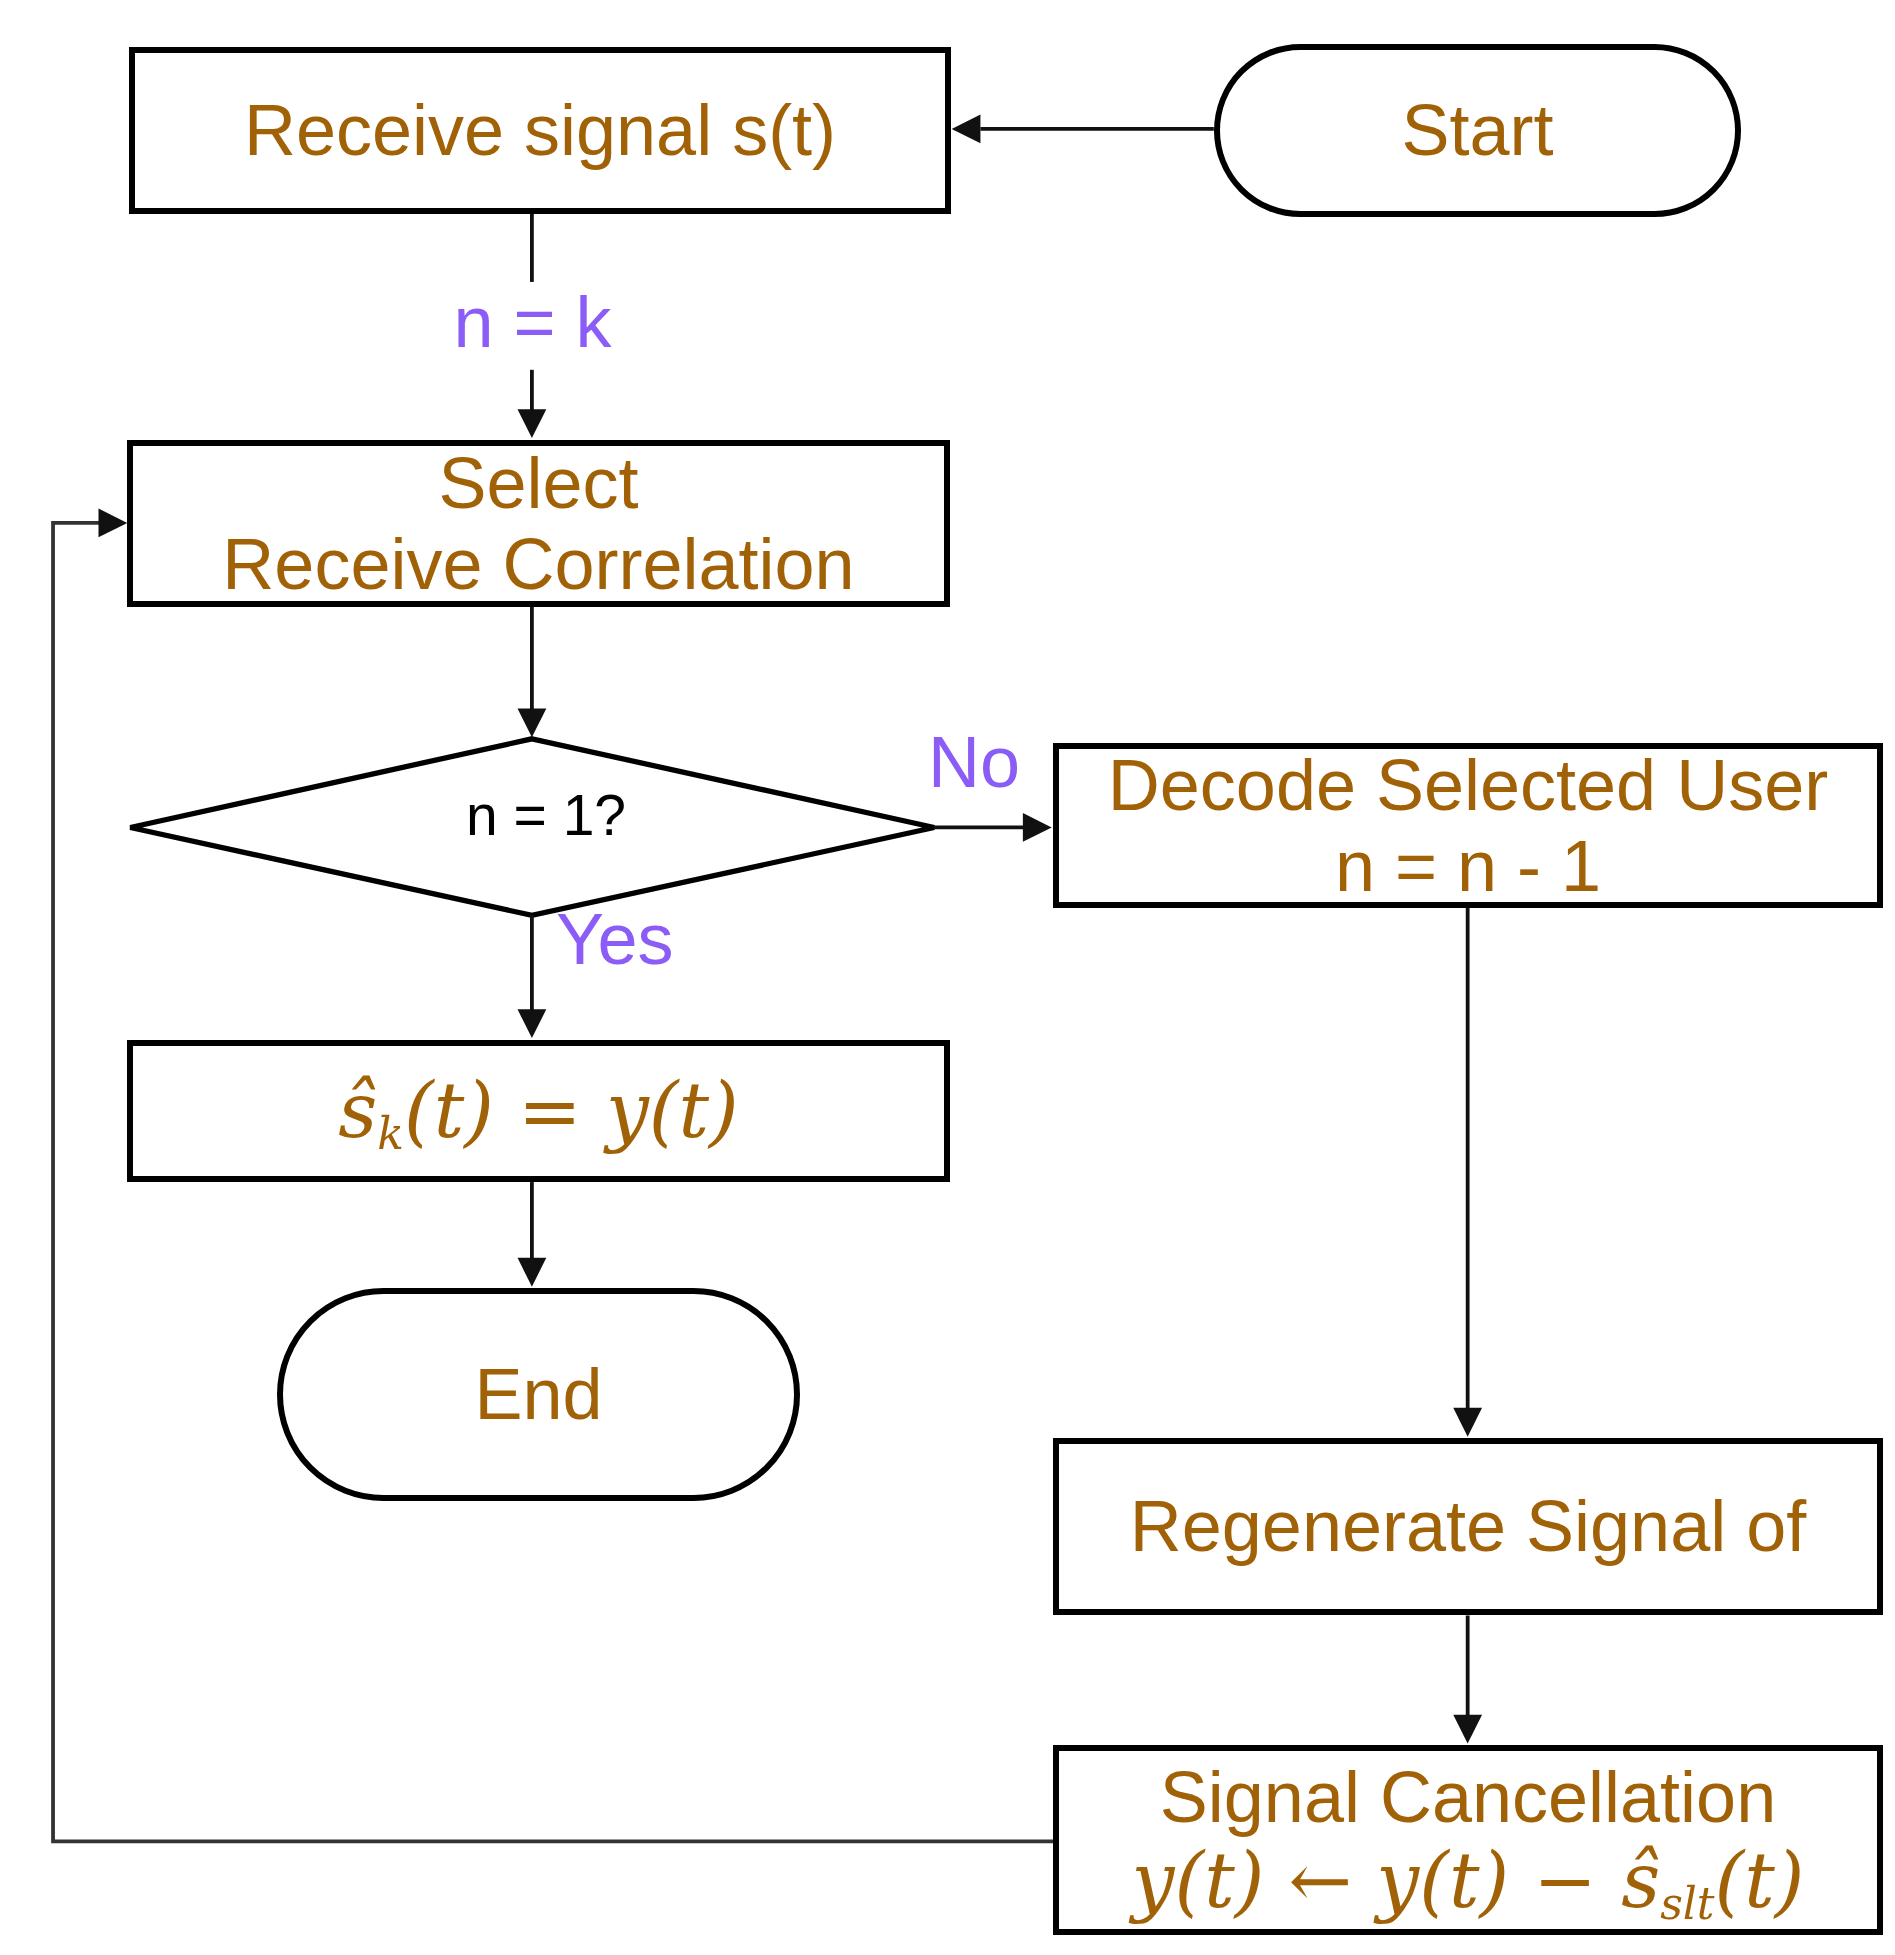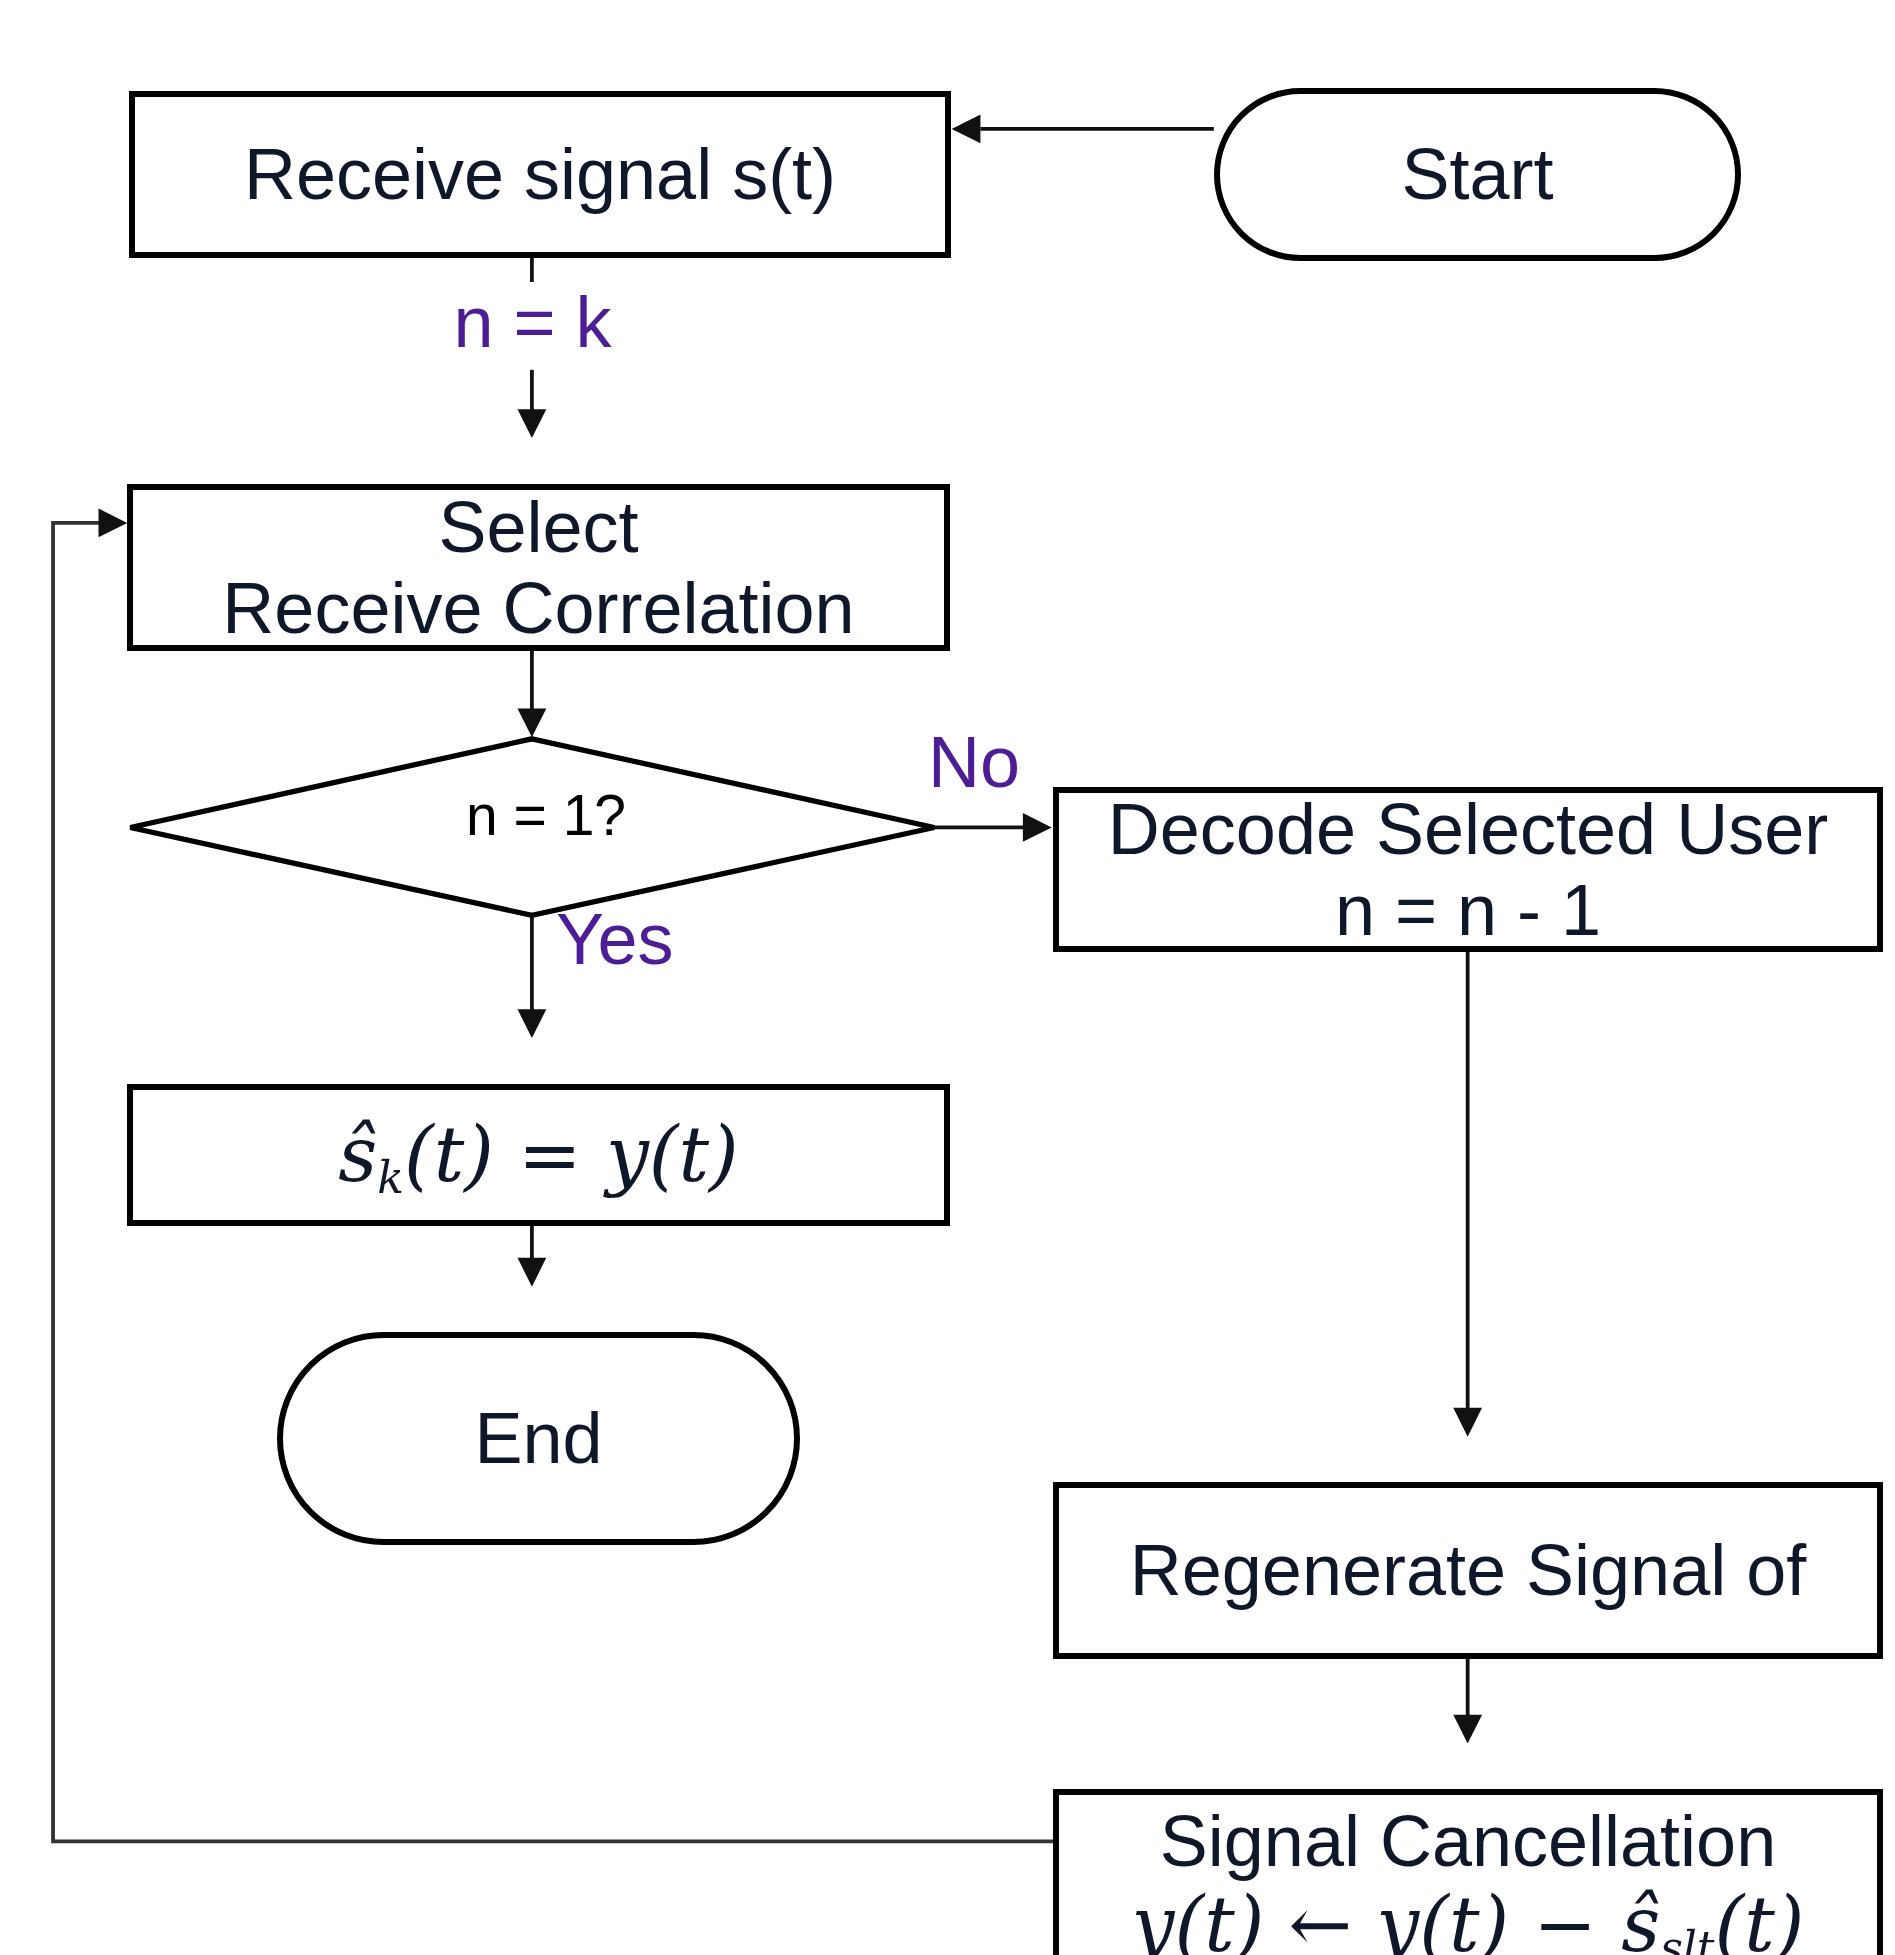--- a/index.html
+++ b/index.html
@@ -26,30 +26,29 @@
     position: absolute;
     box-sizing: border-box;
     background: #ffffff;
     display: flex;
     flex-direction: column;
     align-items: center;
     justify-content: center;
     text-align: center;
     font-size: 72px;
     line-height: 1.12;
-    color: #0f172a;
-    margin-top: 44px;
+    color: #a16207;
   }
   .rect { border: 6.8px solid #000000; }
   .stadium { border: 6.8px solid #000000; border-radius: 757px; }
   .plain {
     position: absolute;
     font-size: 72px;
     line-height: 1.0;
-    color: #4c1d95;
+    color: #8b5cf6;
     white-space: nowrap;
   }
   .centered { text-align: center; }
   .math {
     font-family: "DejaVu Serif", serif;
     font-style: italic;
   }
   .node .line { display: block; }
   sub.msub {
     font-size: 0.58em;

